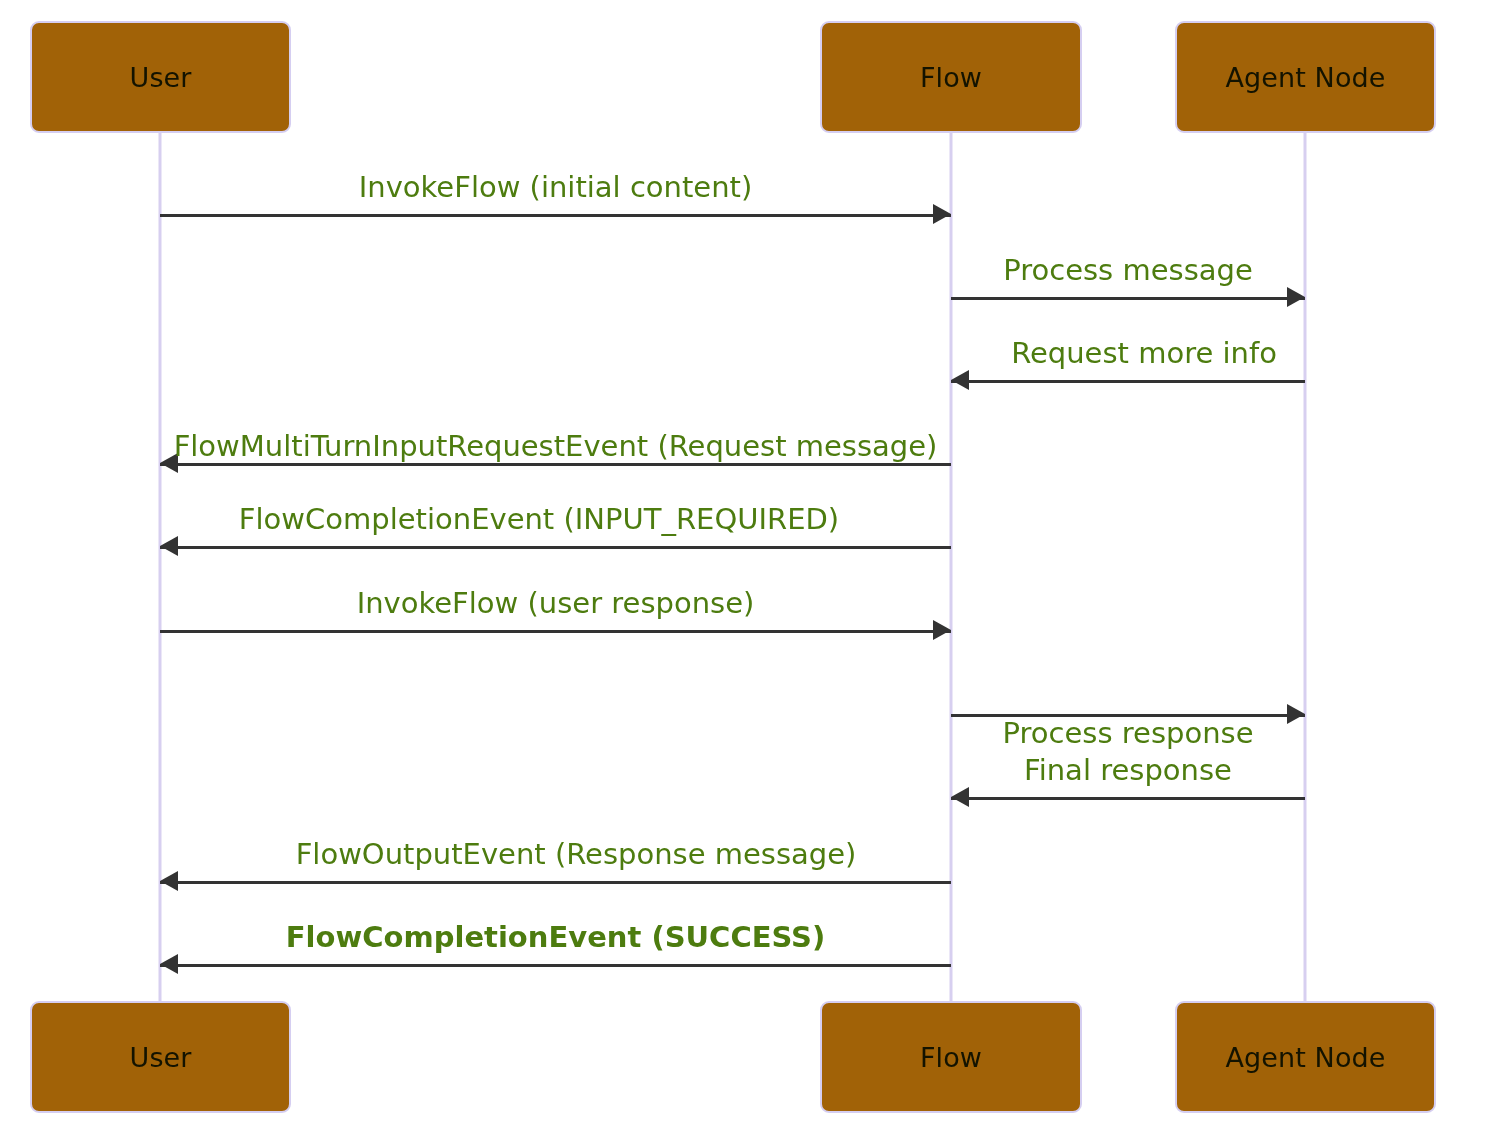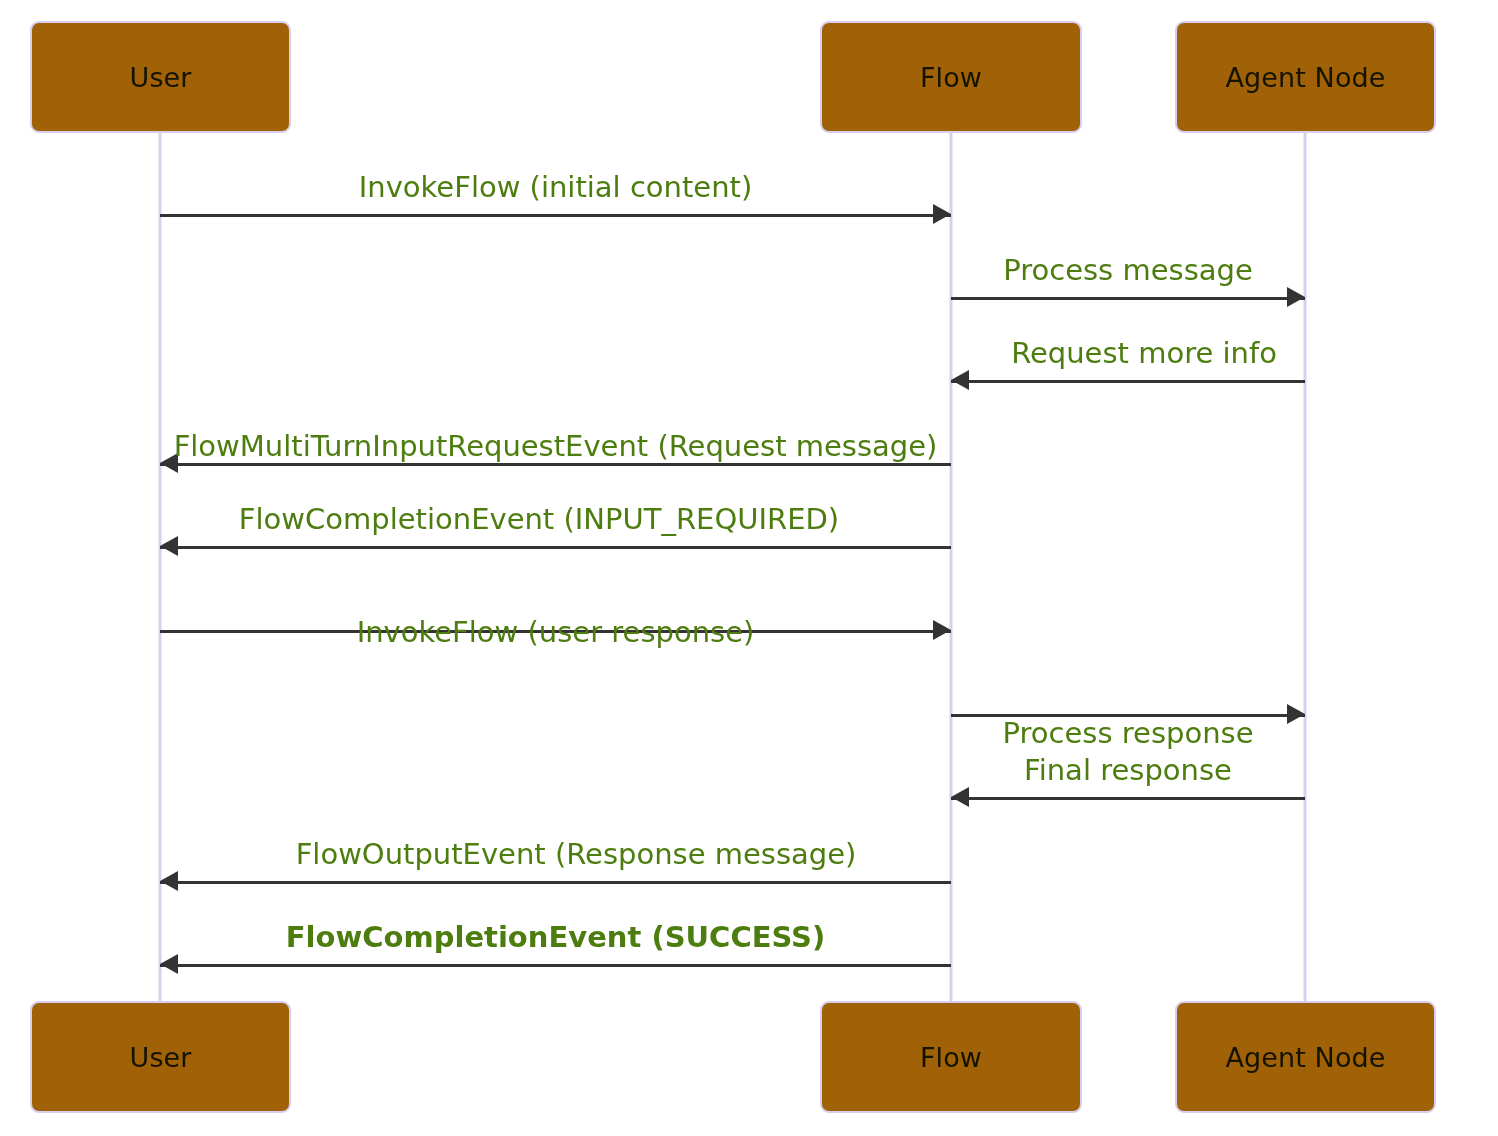--- a/index.html
+++ b/index.html
@@ -99,21 +99,21 @@
       <div class="msg-head left" style="top: 370px; left: 951px;"></div>
       <div class="msg-label" style="left: 1144px; top: 336px;">Request more info</div>
       <div class="msg-line" style="left: 160px; width: 791px; top: 463px;"></div>
       <div class="msg-head left" style="top: 453px; left: 160px;"></div>
       <div class="msg-label" style="left: 555.5px; top: 420px; margin-top: 9px;">FlowMultiTurnInputRequestEvent (Request message)</div>
       <div class="msg-line" style="left: 160px; width: 791px; top: 546px;"></div>
       <div class="msg-head left" style="top: 536px; left: 160px;"></div>
       <div class="msg-label" style="left: 539px; top: 502px;">FlowCompletionEvent (INPUT_REQUIRED)</div>
       <div class="msg-line" style="left: 160px; width: 791px; top: 630px;"></div>
       <div class="msg-head right" style="top: 620px; left: 933px;"></div>
-      <div class="msg-label" style="left: 555.5px; top: 586px; margin-top: 29px;">InvokeFlow (user response)</div>
+      <div class="msg-label" style="left: 555.5px; top: 586px;">InvokeFlow (user response)</div>
       <div class="msg-line" style="left: 951px; width: 354px; top: 714px;"></div>
       <div class="msg-head right" style="top: 704px; left: 1287px;"></div>
       <div class="msg-label" style="left: 1128px; top: 670px; margin-top: 46px;">Process response</div>
       <div class="msg-line" style="left: 951px; width: 354px; top: 797px;"></div>
       <div class="msg-head left" style="top: 787px; left: 951px;"></div>
       <div class="msg-label" style="left: 1128px; top: 753px; text-align: right;">Final response</div>
       <div class="msg-line" style="left: 160px; width: 791px; top: 881px;"></div>
       <div class="msg-head left" style="top: 871px; left: 160px;"></div>
       <div class="msg-label" style="left: 576px; top: 837px;">FlowOutputEvent (Response message)</div>
       <div class="msg-line" style="left: 160px; width: 791px; top: 964px;"></div>

